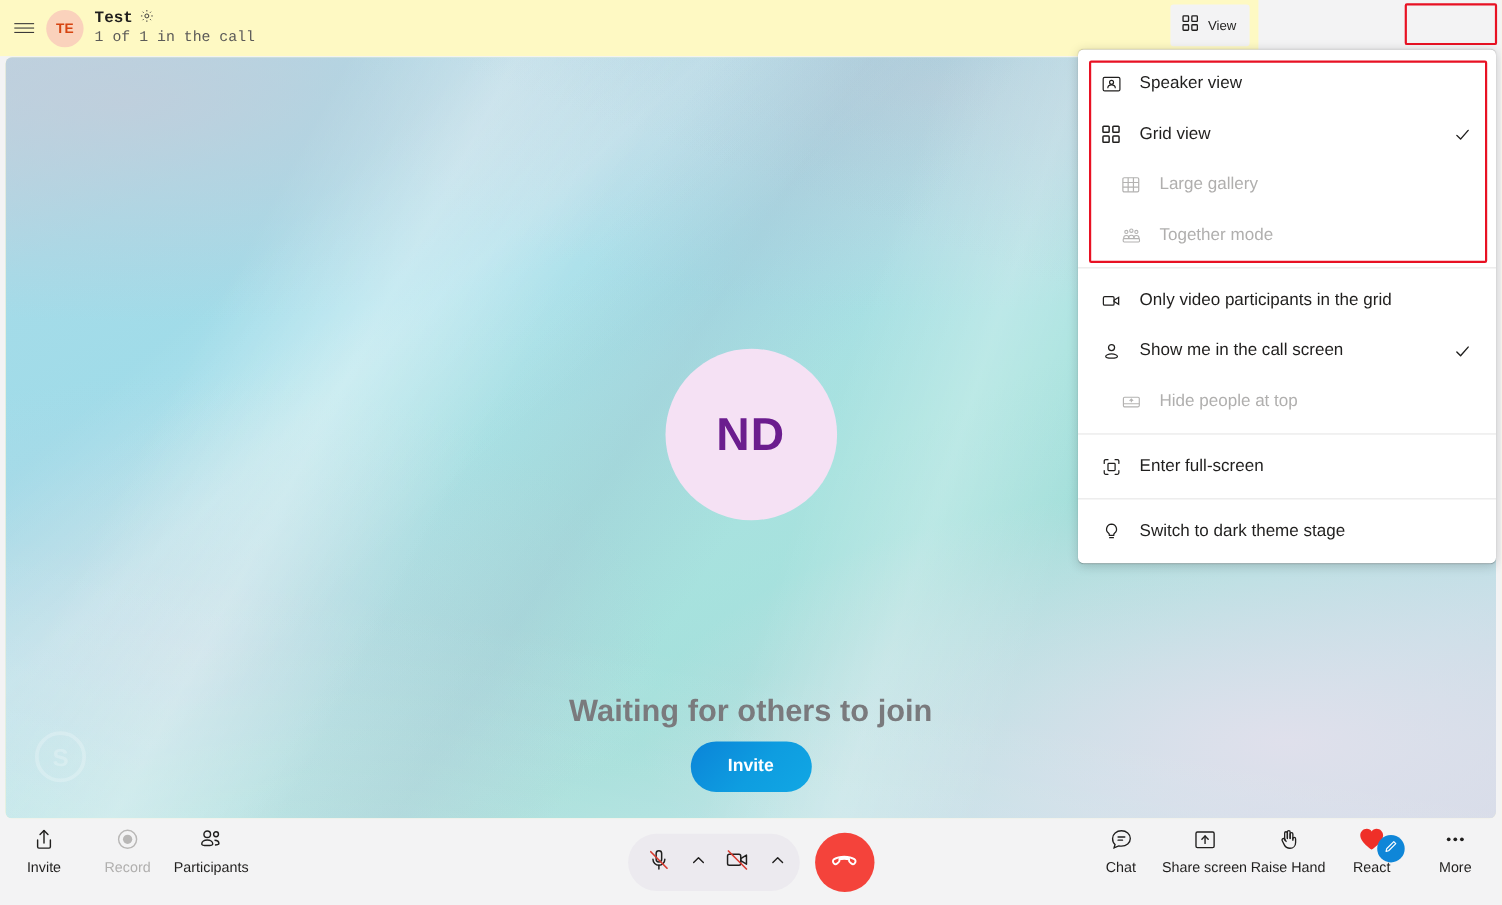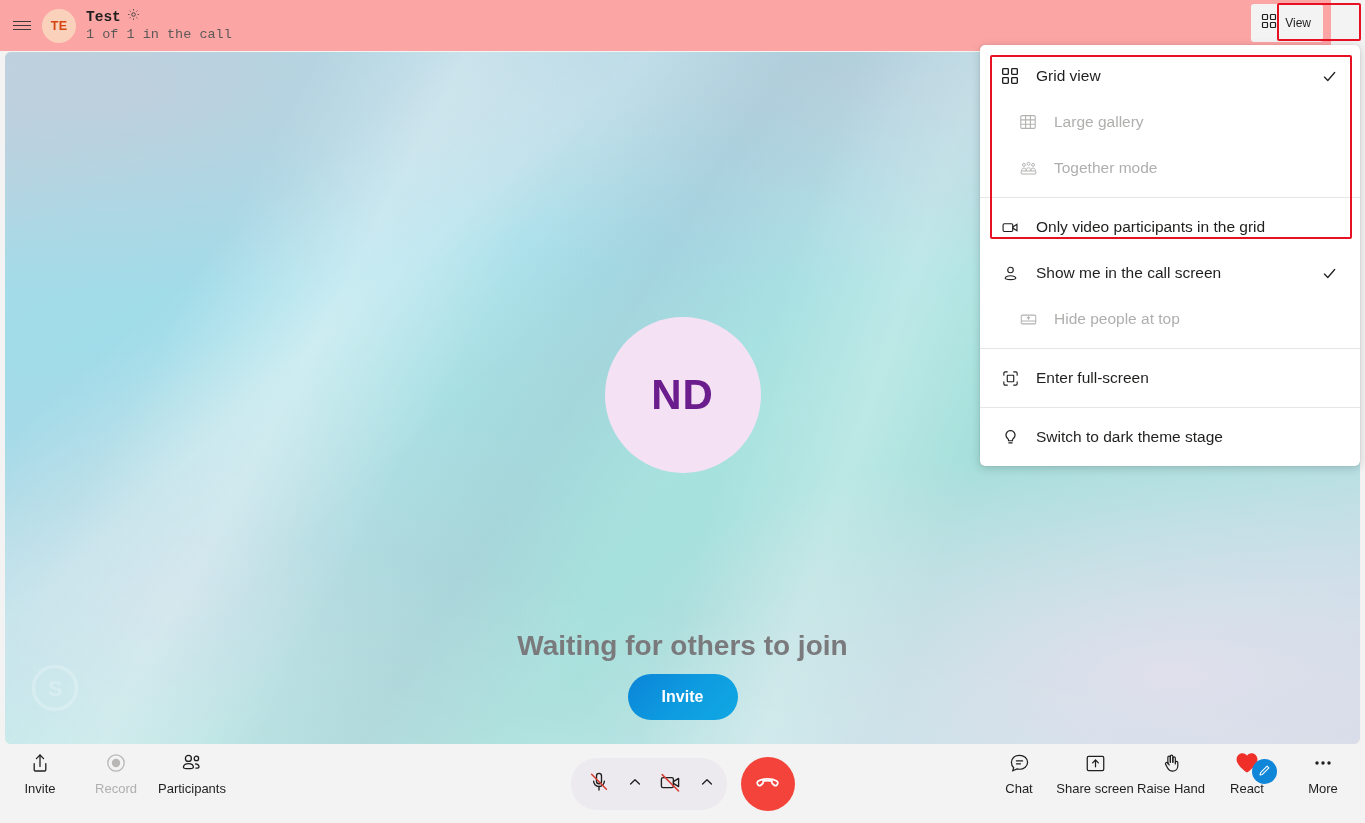--- a/index.html
+++ b/index.html
@@ -16,22 +16,22 @@
     position: relative;
     width: 1365px;
     height: 823px;
     background: #f3f3f4;
   }
 
   
   #topbar {
     position: absolute;
     left: 0; top: 0;
-    width: 1331px; height: 51px;
-    background: #fca5a5;
+    width: 1144px; height: 51px;
+    background: #fef9c3;
     display: flex;
     align-items: center;
   }
 
   #hamburger {
     width: 34px; height: 34px;
     margin-left: 5px;
     display: flex; align-items: center; justify-content: center;
     cursor: pointer;
   }
@@ -413,20 +413,30 @@
     <div id="center-block">
       <div id="user-avatar">ND</div>
       <div id="waiting-text">Waiting for others to join</div>
       <button id="invite-cta">Invite</button>
     </div>
   </div>
 
   <div id="view-menu">
 
     <div class="menu-group">
+      <div class="menu-item">
+        <span class="mi-icon">
+          <svg width="19" height="19" viewBox="0 0 20 20" fill="none" stroke="currentColor" stroke-width="1.15">
+            <rect x="2" y="3.5" width="16" height="13" rx="1.4"></rect>
+            <circle cx="10" cy="8.3" r="1.9"></circle>
+            <path d="M6.4 14c0-2 1.6-3.3 3.6-3.3s3.6 1.3 3.6 3.3"></path>
+          </svg>
+        </span>
+        <span class="mi-label">Speaker view</span>
+      </div>
 
       <div class="menu-item">
         <span class="mi-icon">
           <svg width="18" height="18" viewBox="0 0 16 16" fill="none" stroke="currentColor" stroke-width="1.2">
             <rect x="1.5" y="1.5" width="5" height="5" rx="0.7"></rect>
             <rect x="9.5" y="1.5" width="5" height="5" rx="0.7"></rect>
             <rect x="1.5" y="9.5" width="5" height="5" rx="0.7"></rect>
             <rect x="9.5" y="9.5" width="5" height="5" rx="0.7"></rect>
           </svg>
         </span>

